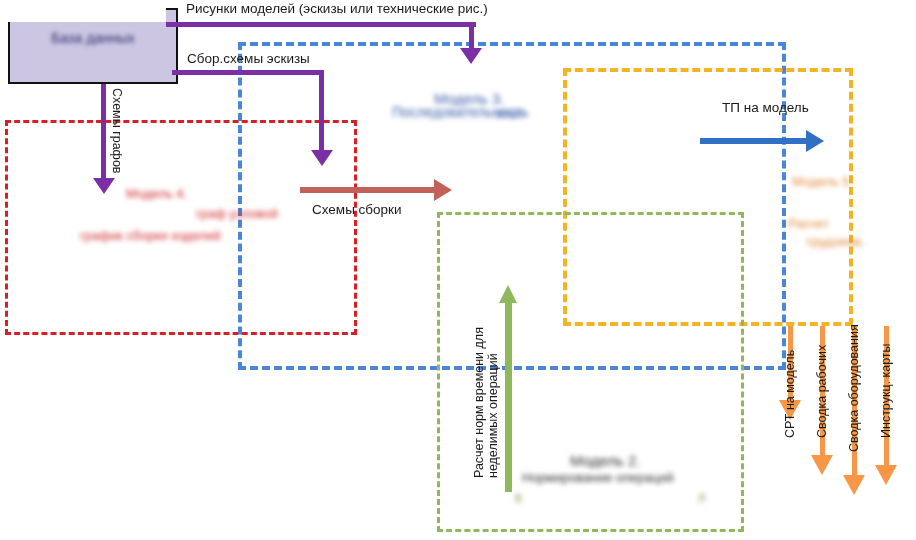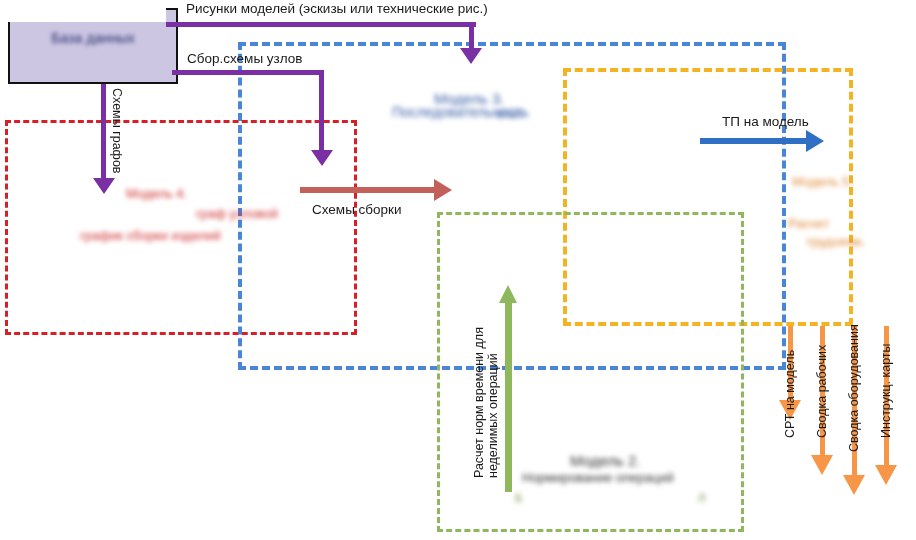--- a/index.html
+++ b/index.html
@@ -109,25 +109,25 @@
   <div class="ahead down" style="left:811px;top:455px;border-top:20px solid #f79646;"></div>
 
   <div class="line orangearrowline" style="left:852px;top:326px;width:5px;height:153px;"></div>
   <div class="ahead down" style="left:843px;top:475px;border-top:20px solid #f79646;"></div>
 
   <div class="line orangearrowline" style="left:884px;top:326px;width:5px;height:143px;"></div>
   <div class="ahead down" style="left:875px;top:465px;border-top:20px solid #f79646;"></div>
 
   <div class="lbl" style="left:186px;top:1px;">Рисунки моделей (эскизы или технические рис.)</div>
 
-  <div class="lbl" style="left:187px;top:51px;">Сбор.схемы узлов</div>
+  <div class="lbl" style="left:187px;top:51px;">Сбор.схемы эскизы</div>
 
   <div class="lbl" style="left:312px;top:202px;">Схемы сборки</div>
 
-  <div class="lbl" style="left:722px;top:114px;">ТП на модель</div>
+  <div class="lbl" style="left:722px;top:100px;">ТП на модель</div>
 
   <div class="vlbl rot-cw" style="left:124px;top:88px;">Схемы графов</div>
 
   <div class="vlbl rot-ccw" style="left:472px;top:478px;line-height:1.15;white-space:normal;width:200px;">Расчет норм времени для неделимых операций</div>
 
   <div class="vlbl rot-ccw" style="left:783px;top:438px;">СРТ на модель</div>
   <div class="vlbl rot-ccw" style="left:815px;top:438px;">Сводка рабочих</div>
   <div class="vlbl rot-ccw" style="left:847px;top:452px;">Сводка оборудования</div>
   <div class="vlbl rot-ccw" style="left:879px;top:438px;">Инструкц. карты</div>
 

